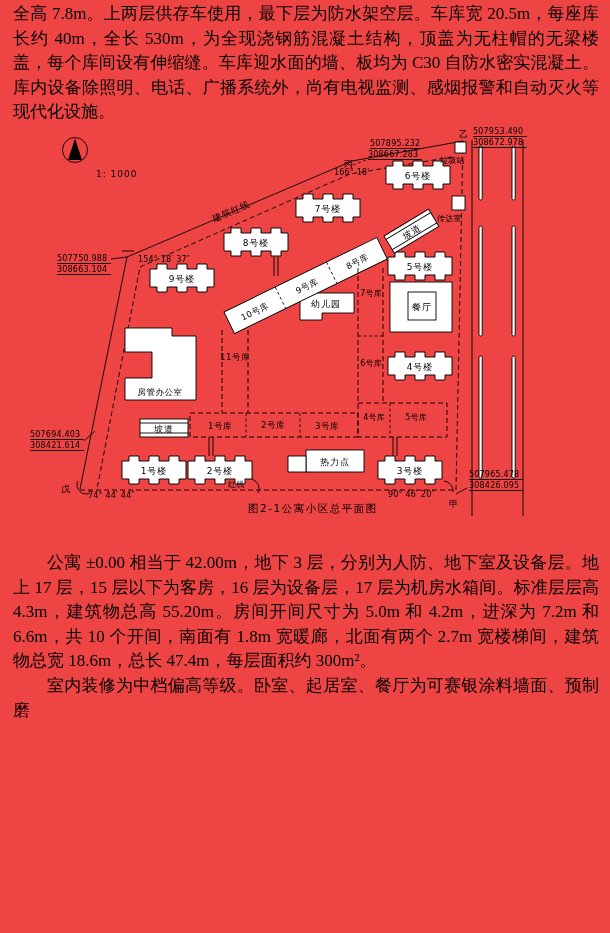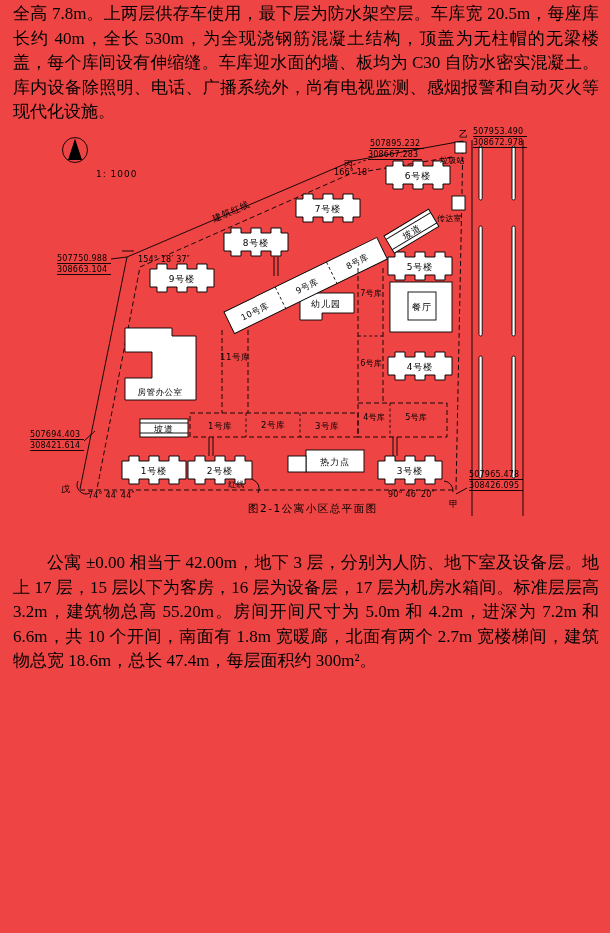--- a/index.html
+++ b/index.html
@@ -247,16 +247,17 @@
 
     <g>
       <text class="t8" x="228" y="487">红线</text>
       <path class="ln" d="M252,479 q10,5 6,14"></path>
     </g>
 
     <text class="capt" x="248" y="512">图2-1公寓小区总平面图</text>
   </svg>
 
   <div class="textblock" id="botText">
-    <p class="ind">公寓 ±0.00 相当于 42.00m，地下 3 层，分别为人防、地下室及设备层。地上 17 层，15 层以下为客房，16 层为设备层，17 层为机房水箱间。标准层层高 3.2m，建筑物总高 55.20m。房间开间尺寸为 5.0m 和 4.2m，进深为 7.2m 和 6.6m，共 10 个开间，南面有 1.8m 宽暖廊，北面有两个 2.7m 宽楼梯间，建筑物总宽 18.6m，总长 47.4m，每层面积约 300m²。</p>
+    <p class="ind">公寓 ±0.00 相当于 42.00m，地下 3 层，分别为人防、地下室及设备层。地上 17 层，15 层以下为客房，16 层为设备层，17 层为机房水箱间。标准层层高 4.3m，建筑物总高 55.20m。房间开间尺寸为 5.0m 和 4.2m，进深为 7.2m 和 6.6m，共 10 个开间，南面有 1.8m 宽暖廊，北面有两个 2.7m 宽楼梯间，建筑物总宽 18.6m，总长 47.4m，每层面积约 300m²。</p>
+    <p class="ind">室内装修为中档偏高等级。卧室、起居室、餐厅为可赛银涂料墙面、预制磨</p>
   </div>
 
 </div>
 
 </body></html>

